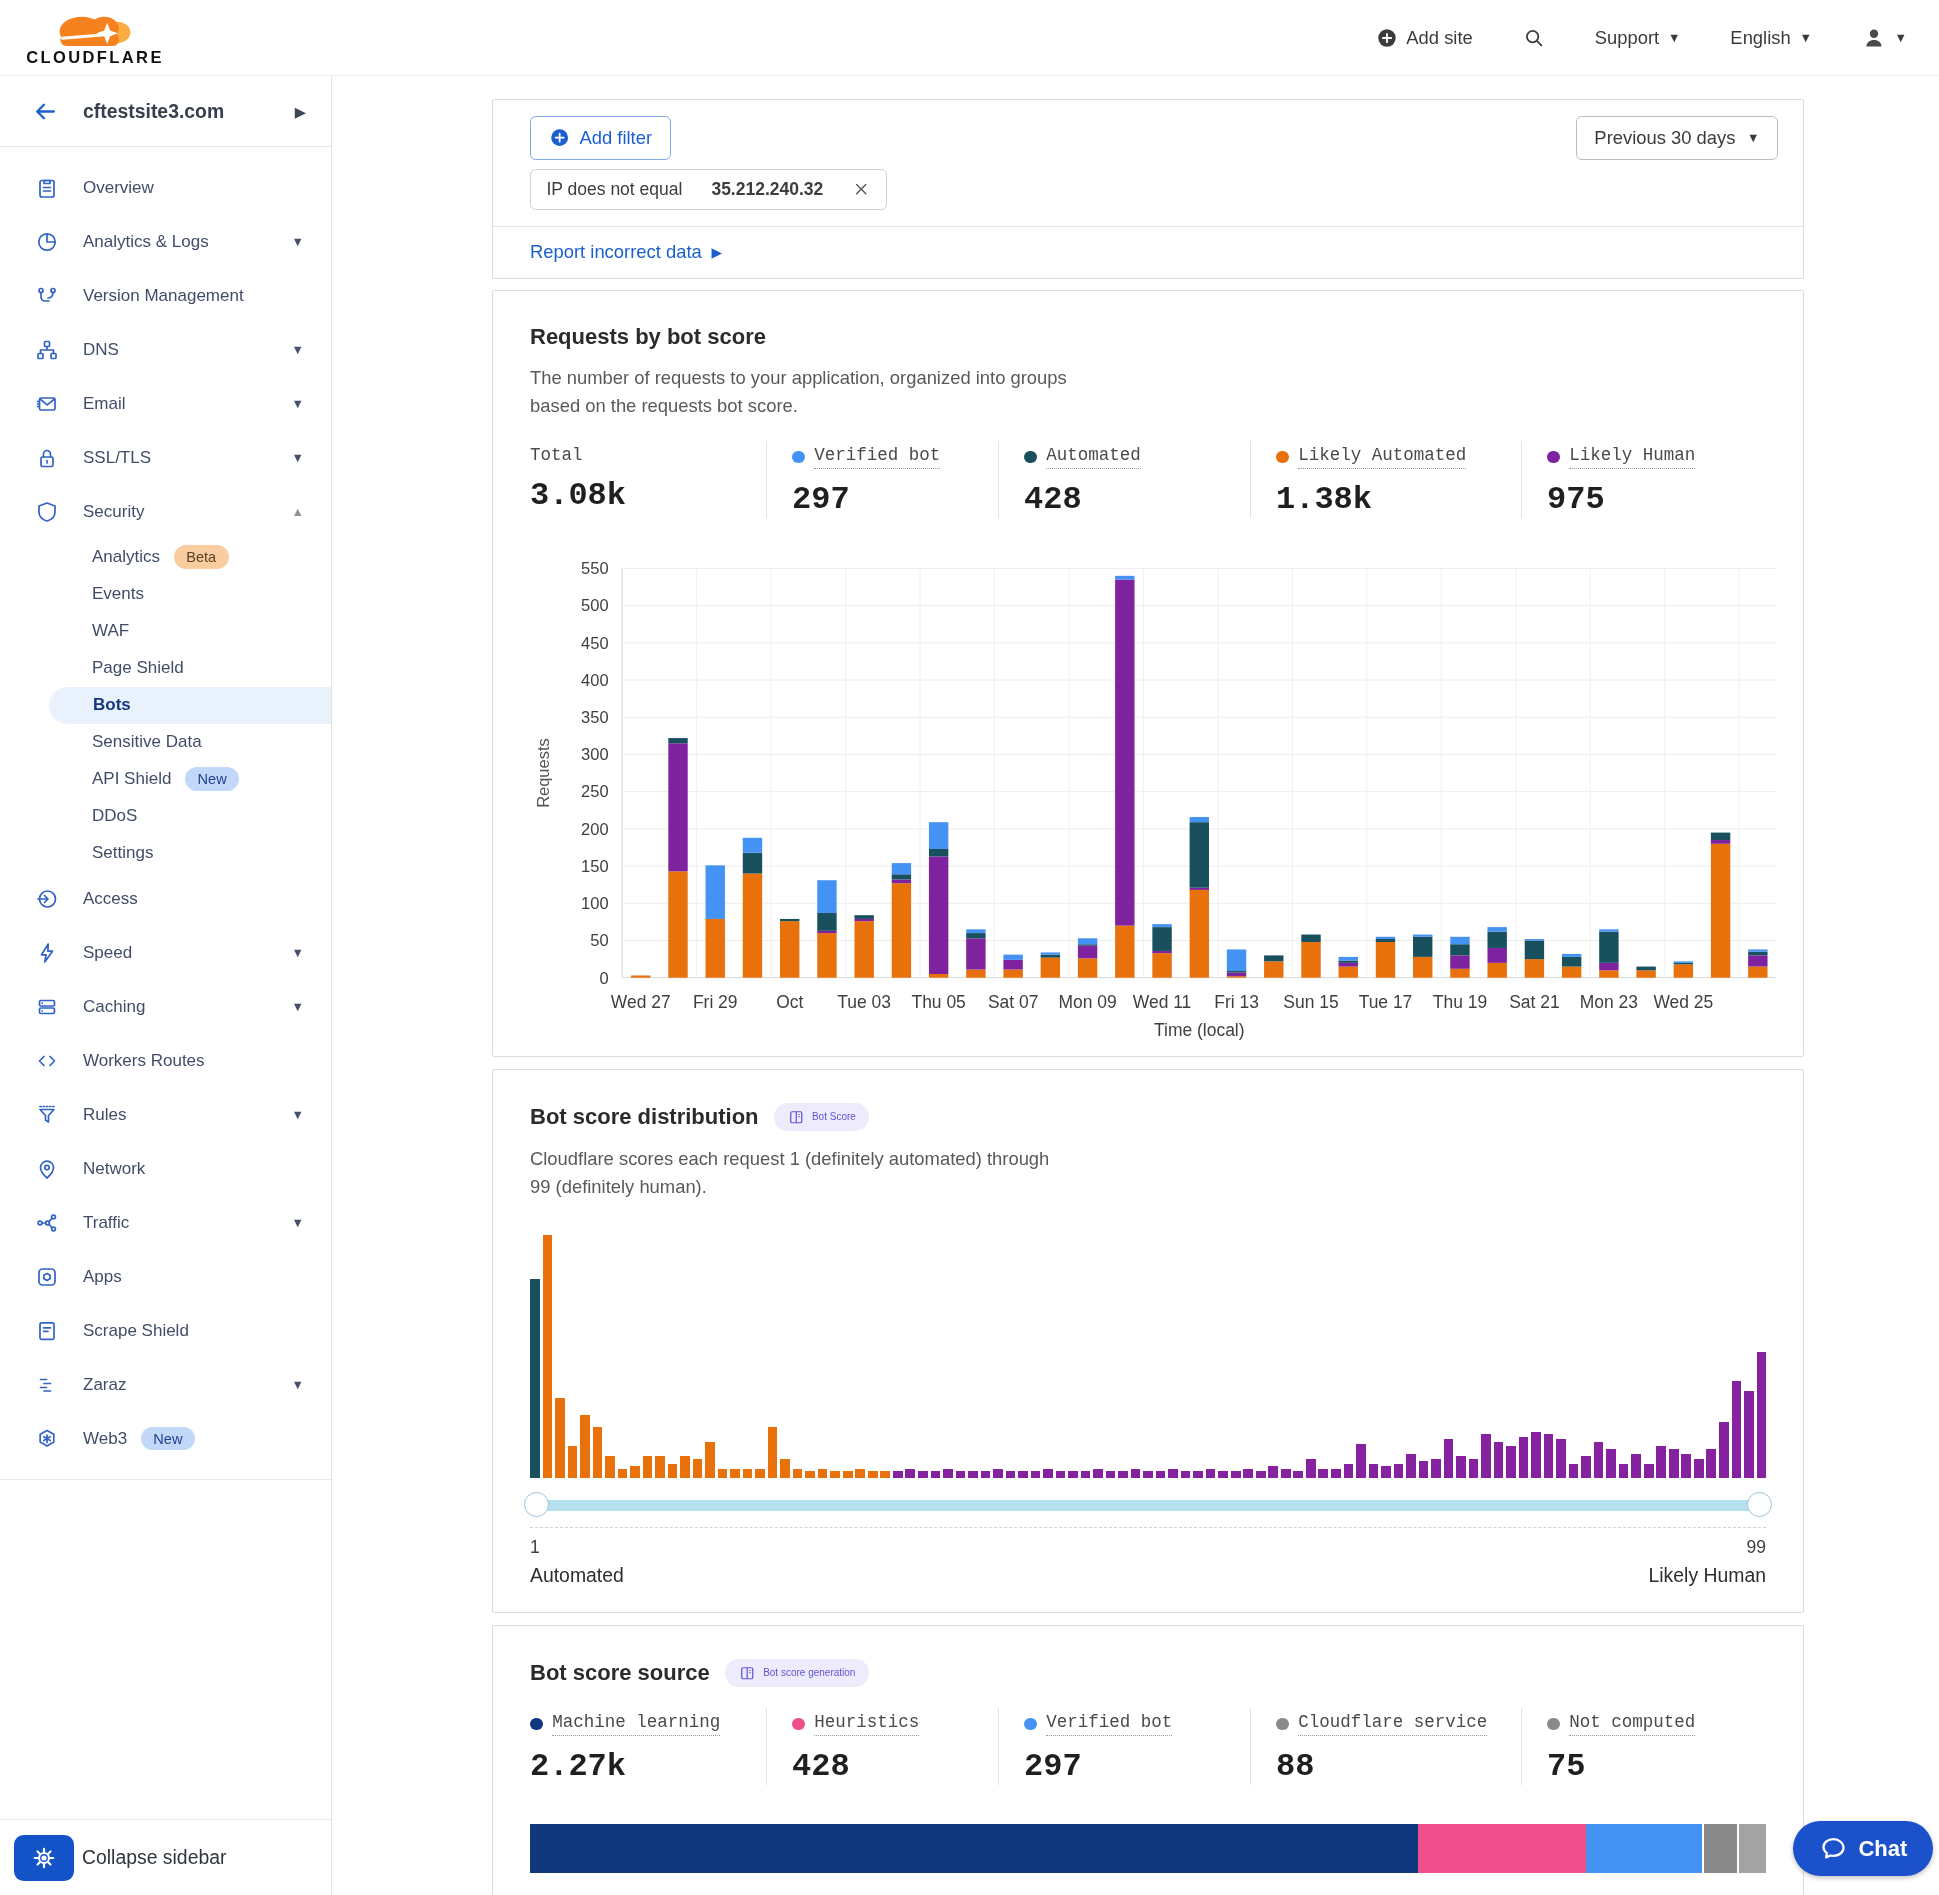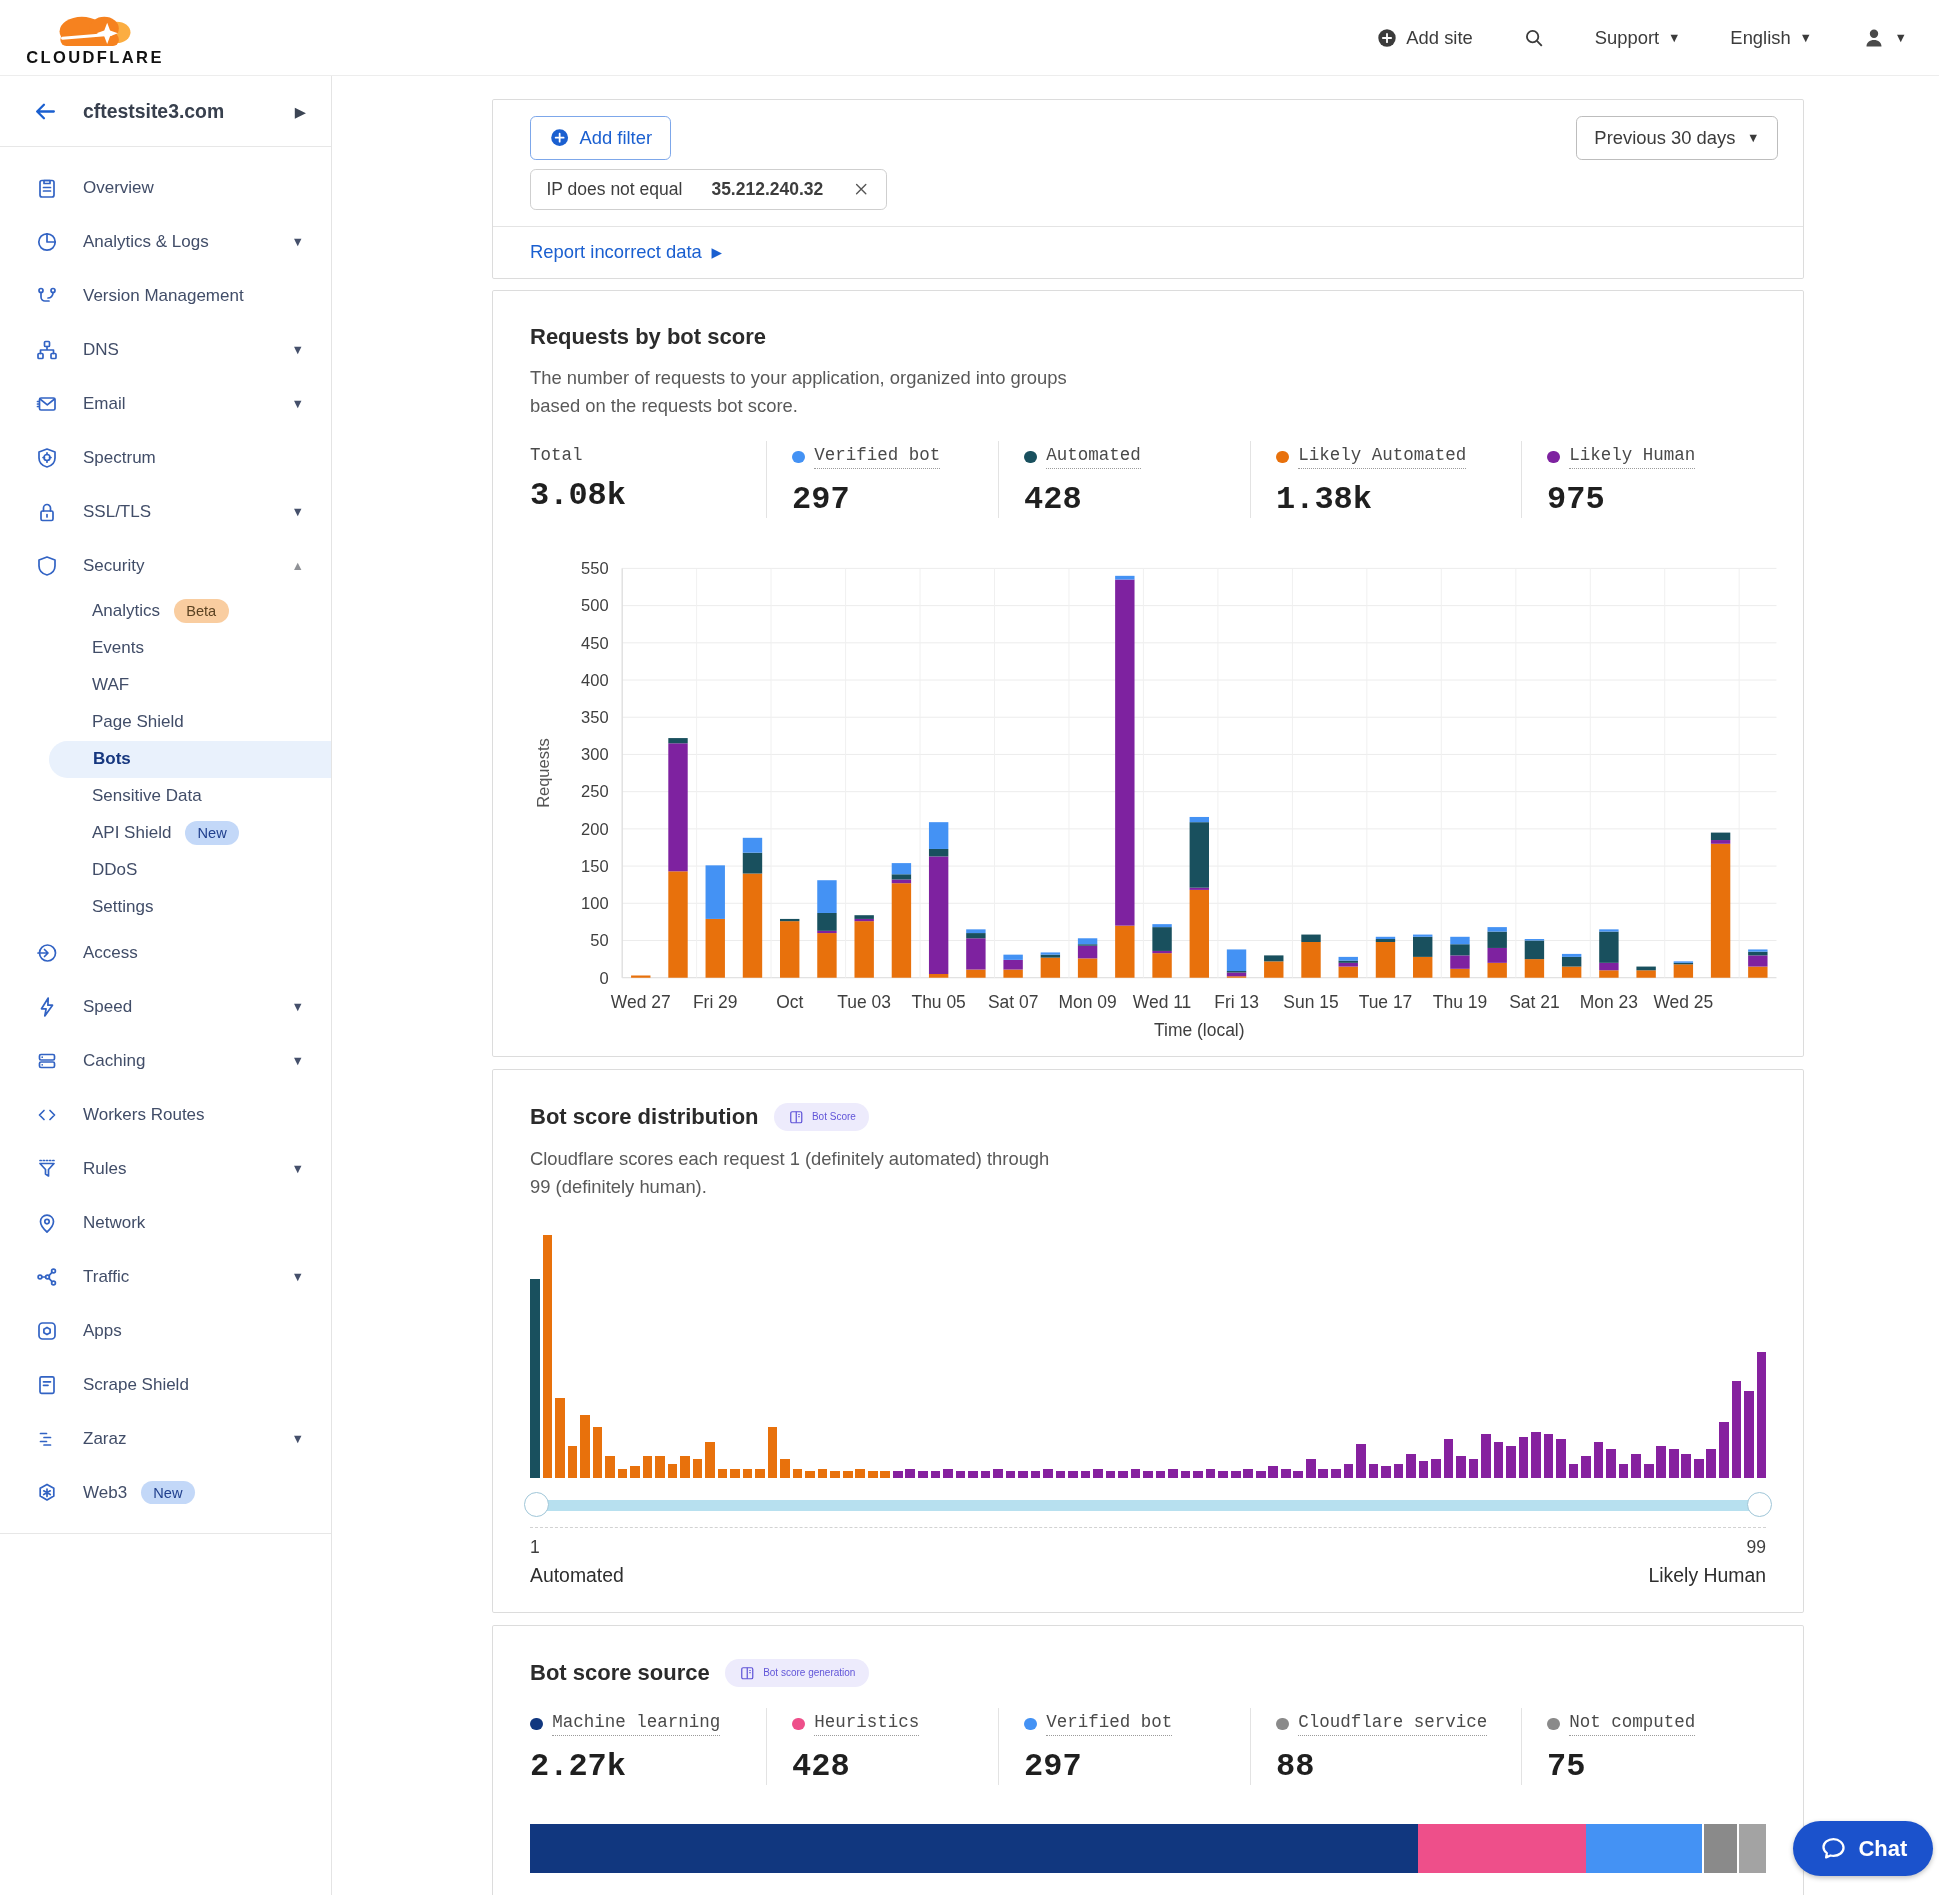--- a/index.html
+++ b/index.html
@@ -198,30 +198,20 @@
               <path d="M5 7l7.3 5.8L19.5 7"></path>
               <path d="M2.5 9.5h1M2.5 12h1M2.5 14.5h1"></path>
             </svg>
           </span>
           <span class="lbl">Email</span>
           <span class="nav-caret">▼</span>
         </div>
         <div class="nav-item">
           <span class="icon">
             <svg width="24" height="24" viewBox="0 0 24 24" fill="none" stroke="currentColor" stroke-width="1.7" stroke-linecap="round" stroke-linejoin="round">
-              <path d="M12 3l8 3v6c0 5-3.5 7.8-8 9-4.5-1.2-8-4-8-9V6z"></path>
-              <circle cx="12" cy="11.5" r="3"></circle>
-              <path d="M12 6.8v1.5M12 14.7v1.5M8 11.5h1.5M14.5 11.5H16"></path>
-            </svg>
-          </span>
-          <span class="lbl">Spectrum</span>
-        </div>
-        <div class="nav-item">
-          <span class="icon">
-            <svg width="24" height="24" viewBox="0 0 24 24" fill="none" stroke="currentColor" stroke-width="1.7" stroke-linecap="round" stroke-linejoin="round">
               <rect x="6" y="11" width="12" height="9.5" rx="1.5"></rect>
               <path d="M8.5 11V8a3.5 3.5 0 0 1 7 0v3"></path>
               <path d="M12 14.5v2.5"></path>
             </svg>
           </span>
           <span class="lbl">SSL/TLS</span>
           <span class="nav-caret">▼</span>
         </div>
         <div class="nav-item">
           <span class="icon">
@@ -362,20 +352,30 @@
             <svg width="24" height="24" viewBox="0 0 24 24" fill="none" stroke="currentColor" stroke-width="1.7" stroke-linecap="round" stroke-linejoin="round">
               <path d="M12 3.4 18.8 7.3v7.8L12 19 5.2 15.1V7.3z"></path>
               <path d="M12 8v7.5M8.7 9.8l6.6 3.8M15.3 9.8l-6.6 3.8"></path>
             </svg>
           </span>
           <span class="lbl">Web3</span>
           <span class="badge new">New</span>
         </div>
         <div class="nav-divider"></div>
       </nav>
+    <div class="sidebar-bottom">
+      <div class="gear-fab">
+        <svg width="26" height="26" viewBox="0 0 24 24" fill="none" stroke="#fff" stroke-width="2" stroke-linecap="round">
+          <circle cx="12" cy="12" r="4.6"></circle>
+            <circle cx="12" cy="12" r="1.4" fill="#fff"></circle>
+          <path d="M17.5 12h3M15.9 15.9l2.1 2.1M12 17.5v3M8.1 15.9 6 18M6.5 12h-3M8.1 8.1 6 6M12 6.5v-3M15.9 8.1 18 6"></path>
+        </svg>
+      </div>
+      <span class="collapse-lbl">Collapse sidebar</span>
+    </div>
   </aside>
 
   <main class="main">
 
     <section class="card">
       <div class="filter-row">
         <button class="btn-addfilter">
           <svg width="21.3" height="21.3" viewBox="0 0 24 24">
               <circle cx="12" cy="12" r="9.5" fill="#1a5fd0"></circle>
               <path d="M12 7.5v9M7.5 12h9" stroke="#fff" stroke-width="2" stroke-linecap="round"></path>

